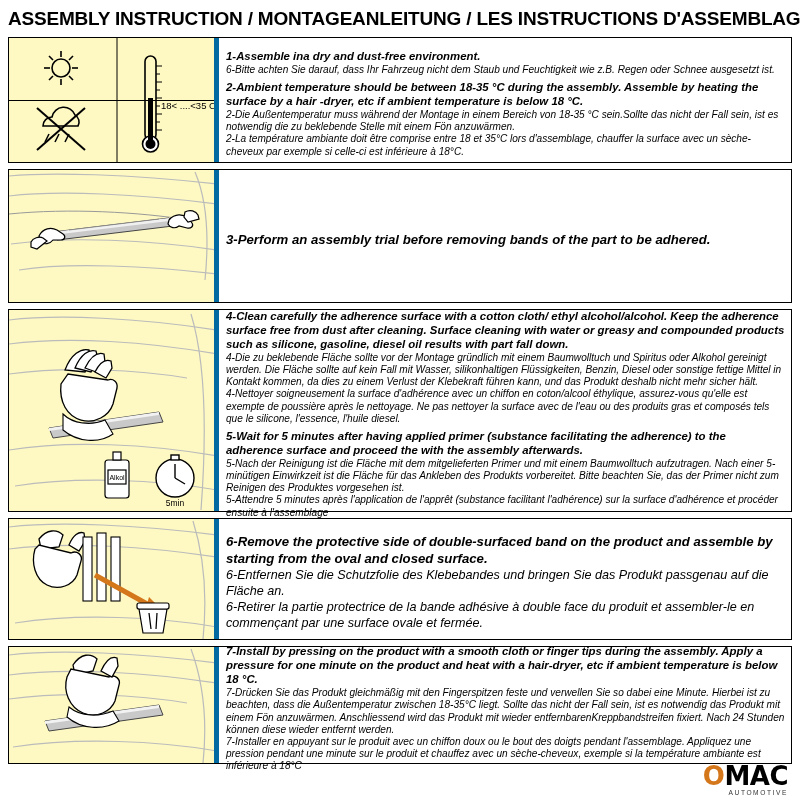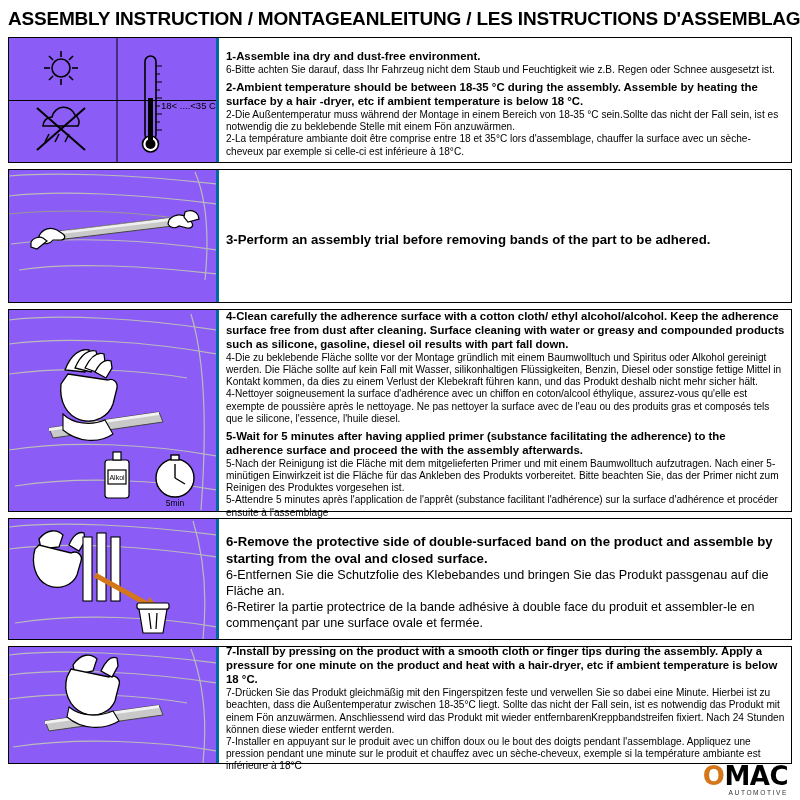--- a/index.html
+++ b/index.html
@@ -36,35 +36,35 @@
     display: flex;
     align-items: stretch;
     border: 1px solid #000;
     margin-bottom: 6px;
     box-sizing: border-box;
     background: #fff;
   }
   .pic {
     width: 210px;
     flex: 0 0 210px;
-    border-right: 3px solid #0369a1;
+    border-right: 5px solid #0369a1;
     position: relative;
     box-sizing: border-box;
     overflow: hidden;
-    background: #8b5cf6;
+    background: #fef9c3;
   }
   .txt {
     flex: 1 1 auto;
     padding: 4px 6px 4px 7px;
     box-sizing: border-box;
     display: flex;
     flex-direction: column;
     justify-content: center;
   }
-  .blk { margin: 8px 0 2px 0; }
+  .blk { margin: 8px 0 2px 0; font-style: italic; }
   .blk:last-child { margin-bottom: 0; }
   .en {
     font-weight: bold;
     font-size: 11.4px;
     line-height: 1.22;
   }
   .en.big {
     font-size: 13.2px;
     line-height: 1.26;
   }

